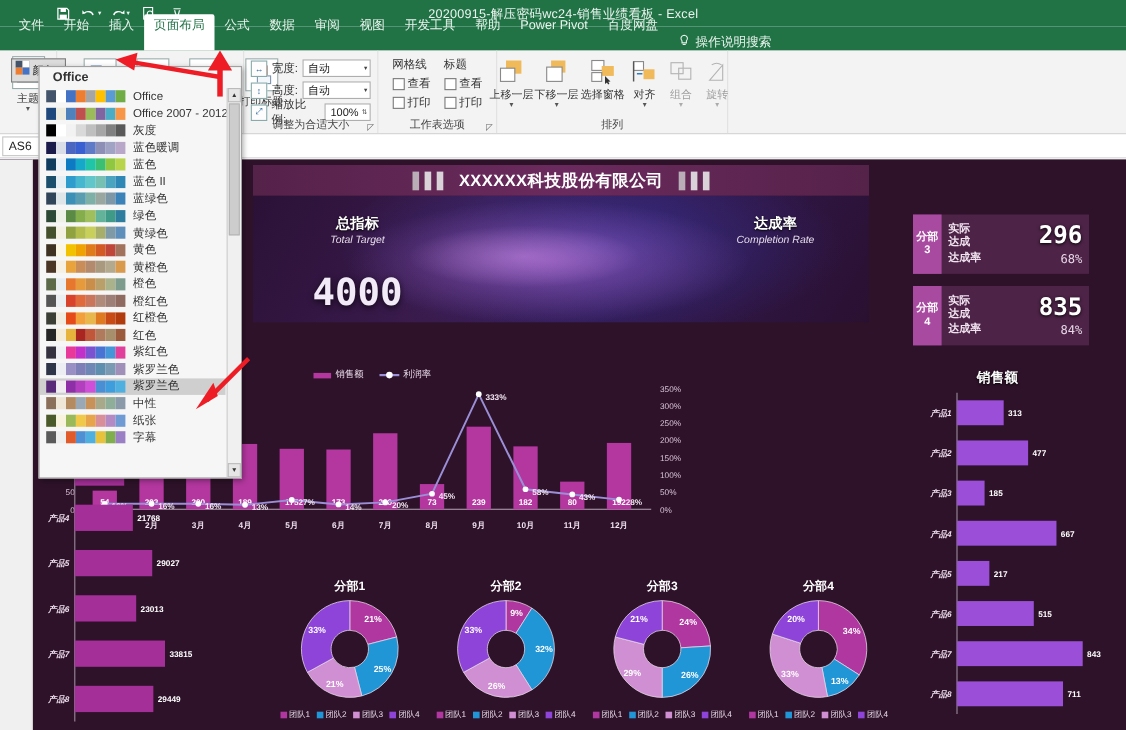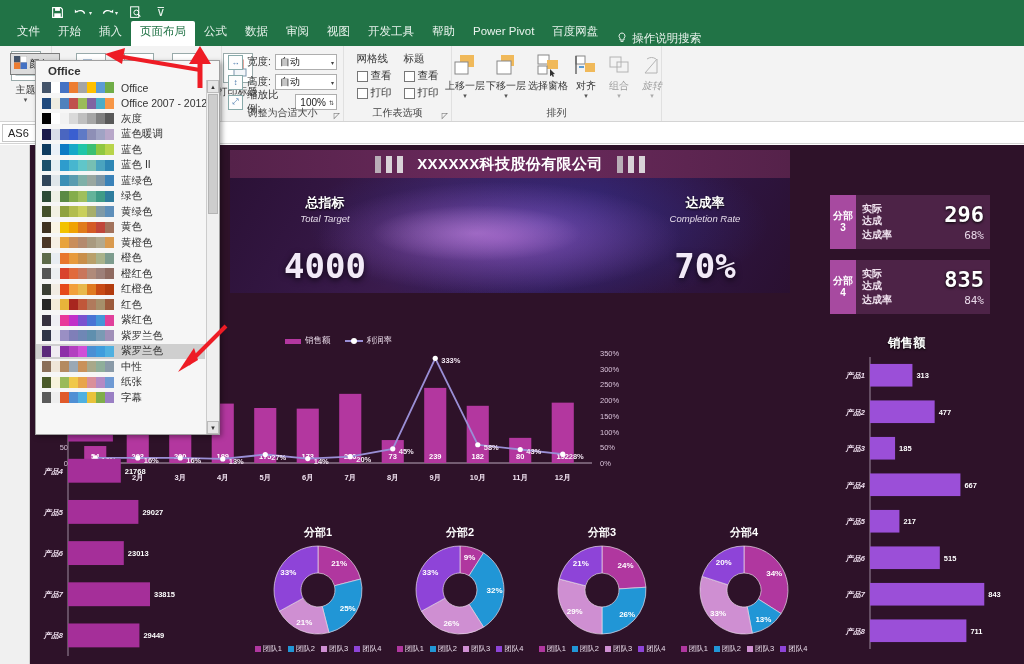--- a/index.html
+++ b/index.html
@@ -20,21 +20,21 @@
   .titletext{
     position:absolute; left:0; right:0; text-align:center;
     font-size:11.5px; color:#eaf3ee; letter-spacing:.2px;
   }
 
   .tabstrip{
     height:22px; background:#217346; display:flex; align-items:flex-end;
     padding-left:8px; position:relative;
   }
   .tab{
-    font-size:11.5px; color:#e9f3ed; padding:3px 9px 8px 9px; line-height:14px;
+    font-size:11.5px; color:#e9f3ed; padding:3px 9px 16px 9px; line-height:14px;
     white-space:nowrap;
   }
   .tab.active{ background:#fff; color:#217346; border-radius:2px 2px 0 0; font-weight:normal; }
   .tellme{ display:flex; align-items:center; gap:5px; margin-left:10px; font-size:11.5px; color:#e9f3ed;}
   .bulb{ font-size:11px; }
 
   .ribbon{
     height:76px; background:#f3f3f3; border-bottom:1px solid #d4d4d4;
     position:relative; display:flex; align-items:stretch;
   }
@@ -174,20 +174,21 @@
     </div>
     <div class="qi">
       <svg width="13" height="13" viewBox="0 0 16 16">
           <rect x="2" y="1" width="10" height="13" fill="none" stroke="#fff" stroke-width="1.2"></rect>
           <circle cx="9" cy="8" r="3" fill="none" stroke="#fff" stroke-width="1.2"></circle>
           <path d="M11 10l3 3" stroke="#fff" stroke-width="1.4"></path>
         </svg>
     </div>
     <div class="qi">⊽</div>
   </div>
+  <div class="titletext">20200915-解压密码wc24-销售业绩看板  -  Excel</div>
 </div>
 
 <div class="tabstrip">
   <div class="tab">文件</div>
   <div class="tab">开始</div>
   <div class="tab">插入</div>
   <div class="tab active">页面布局</div>
   <div class="tab">公式</div>
   <div class="tab">数据</div>
   <div class="tab">审阅</div>
@@ -397,21 +398,21 @@
       <div class="bigbtn" style="width:32px; opacity:.45;">
         <div style="width:26px;height:24px;">
           <svg width="26" height="24" viewBox="0 0 26 24">
               <rect x="4" y="4" width="11" height="10" fill="none" stroke="#666"></rect>
               <rect x="11" y="9" width="11" height="10" fill="none" stroke="#666"></rect>
             </svg>
         </div>
         <div class="blabel">组合</div>
         <div class="carat">▾</div>
       </div>
-      <div class="bigbtn" style="width:32px; opacity:.45;font-style:italic;">
+      <div class="bigbtn" style="width:32px; opacity:.45;">
         <div style="width:26px;height:24px;">
           <svg width="26" height="24" viewBox="0 0 26 24">
               <path d="M6 20L18 6v14z" fill="none" stroke="#666"></path>
               <path d="M8 6a8 8 0 0 1 9 0" fill="none" stroke="#666"></path>
             </svg>
         </div>
         <div class="blabel">旋转</div>
         <div class="carat">▾</div>
       </div>
     </div>
@@ -445,21 +446,20 @@
 
     <div class="hero">
       <div class="heroitem" style="left:20px; top:16px; width:150px;">
         <div class="hi-cn">总指标</div>
         <div class="hi-en">Total Target</div>
         <div class="hi-val" style="font-size:34px; margin-top:22px;">4000</div>
       </div>
       <div class="heroitem" style="left:400px; top:16px; width:150px;">
         <div class="hi-cn">达成率</div>
         <div class="hi-en">Completion Rate</div>
-        <div class="hi-val" style="font-size:34px; margin-top:22px;">70%</div>
       </div>
     </div>
 
     <div class="kpi" style="left:800px; top:50px;">
       <div class="kleft">
         <span>分部</span>
         <span>3</span>
       </div>
       <div class="kbody">
         <div class="krow">

